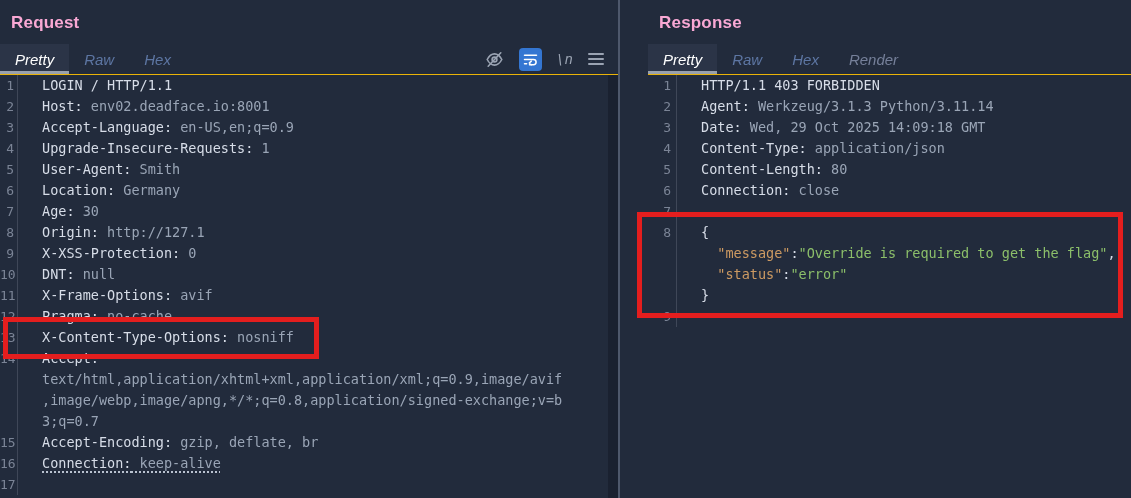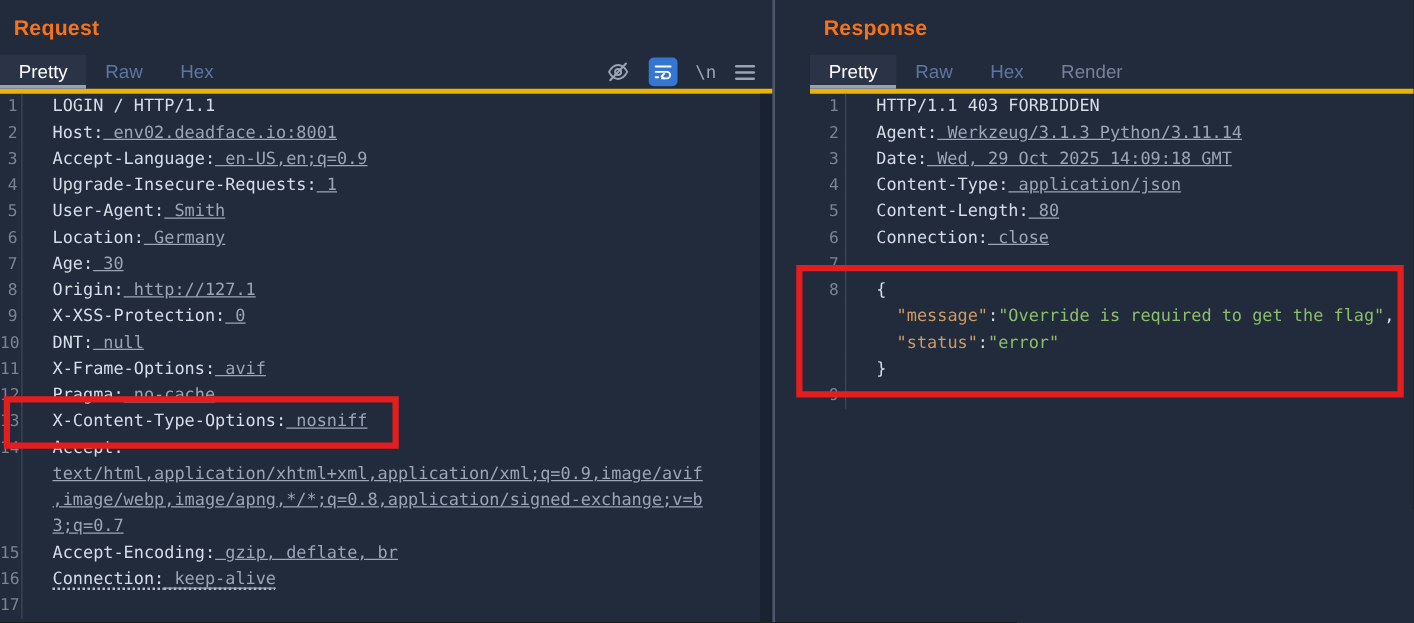--- a/index.html
+++ b/index.html
@@ -11,25 +11,26 @@
   }
   .panel { position:absolute; top:0; height:498px; }
   .panel.request  { left:0;  width:618px; }
   .panel.response { left:648px; width:511px; }
   .panel-divider {
     position:absolute; left:618px; top:0; width:2px; height:498px;
     background:#4e586c; cursor:col-resize;
   }
   .panel-title {
     height:44px; padding:13px 4px 0 11px;
-    font-size:17px; font-weight:bold; color:#f97316; letter-spacing:.2px;
+    font-size:17px; font-weight:bold; color:#f9a8d4; letter-spacing:.2px;
   }
   .tab-row {
     height:31px; display:flex; align-items:stretch;
-    border-bottom:4px solid #eab308;
+    border-bottom:1px solid #eab308;
+    font-style:italic;
   }
   .tab {
     padding:0 15px; display:flex; align-items:center;
     font-size:15px; color:#5d76a3; cursor:pointer;
   }
   .tab.active {
     background:#2b3447; color:#ffffff;
     box-shadow: inset 0 -3px 0 #99a1ad;
   }
   .tab.muted { color:#76809a; }
@@ -52,21 +53,21 @@
   }
   .code-line { height:21px; line-height:21px; display:flex; white-space:pre; }
   .gutter {
     flex:0 0 auto; text-align:right; color:#7b8496;
     border-right:1px solid #3f4758; font-size:13px;
   }
   .request  .gutter { width:18px; padding-right:3px; }
   .response .gutter { width:29px; padding-right:5px; }
   .code-text { padding-left:4px;margin-left:20px; }
   .seg-plain, .seg-name, .seg-punct { color:#d7dde8; }
-  .seg-value { color:#9aa5b6;text-decoration:underline; }
+  .seg-value { color:#9aa5b6; }
   .seg-key   { color:#cd9a62; }
   .seg-str   { color:#8cbf6a; }
   .u-dotted .code-text { 
     text-decoration: underline dotted #b9c2d0 2px;
     text-underline-offset:3px;
   }
   .scroll-track {
     position:absolute; top:75px; right:0; width:10px; bottom:0;
     background:#1a2130;
   }

